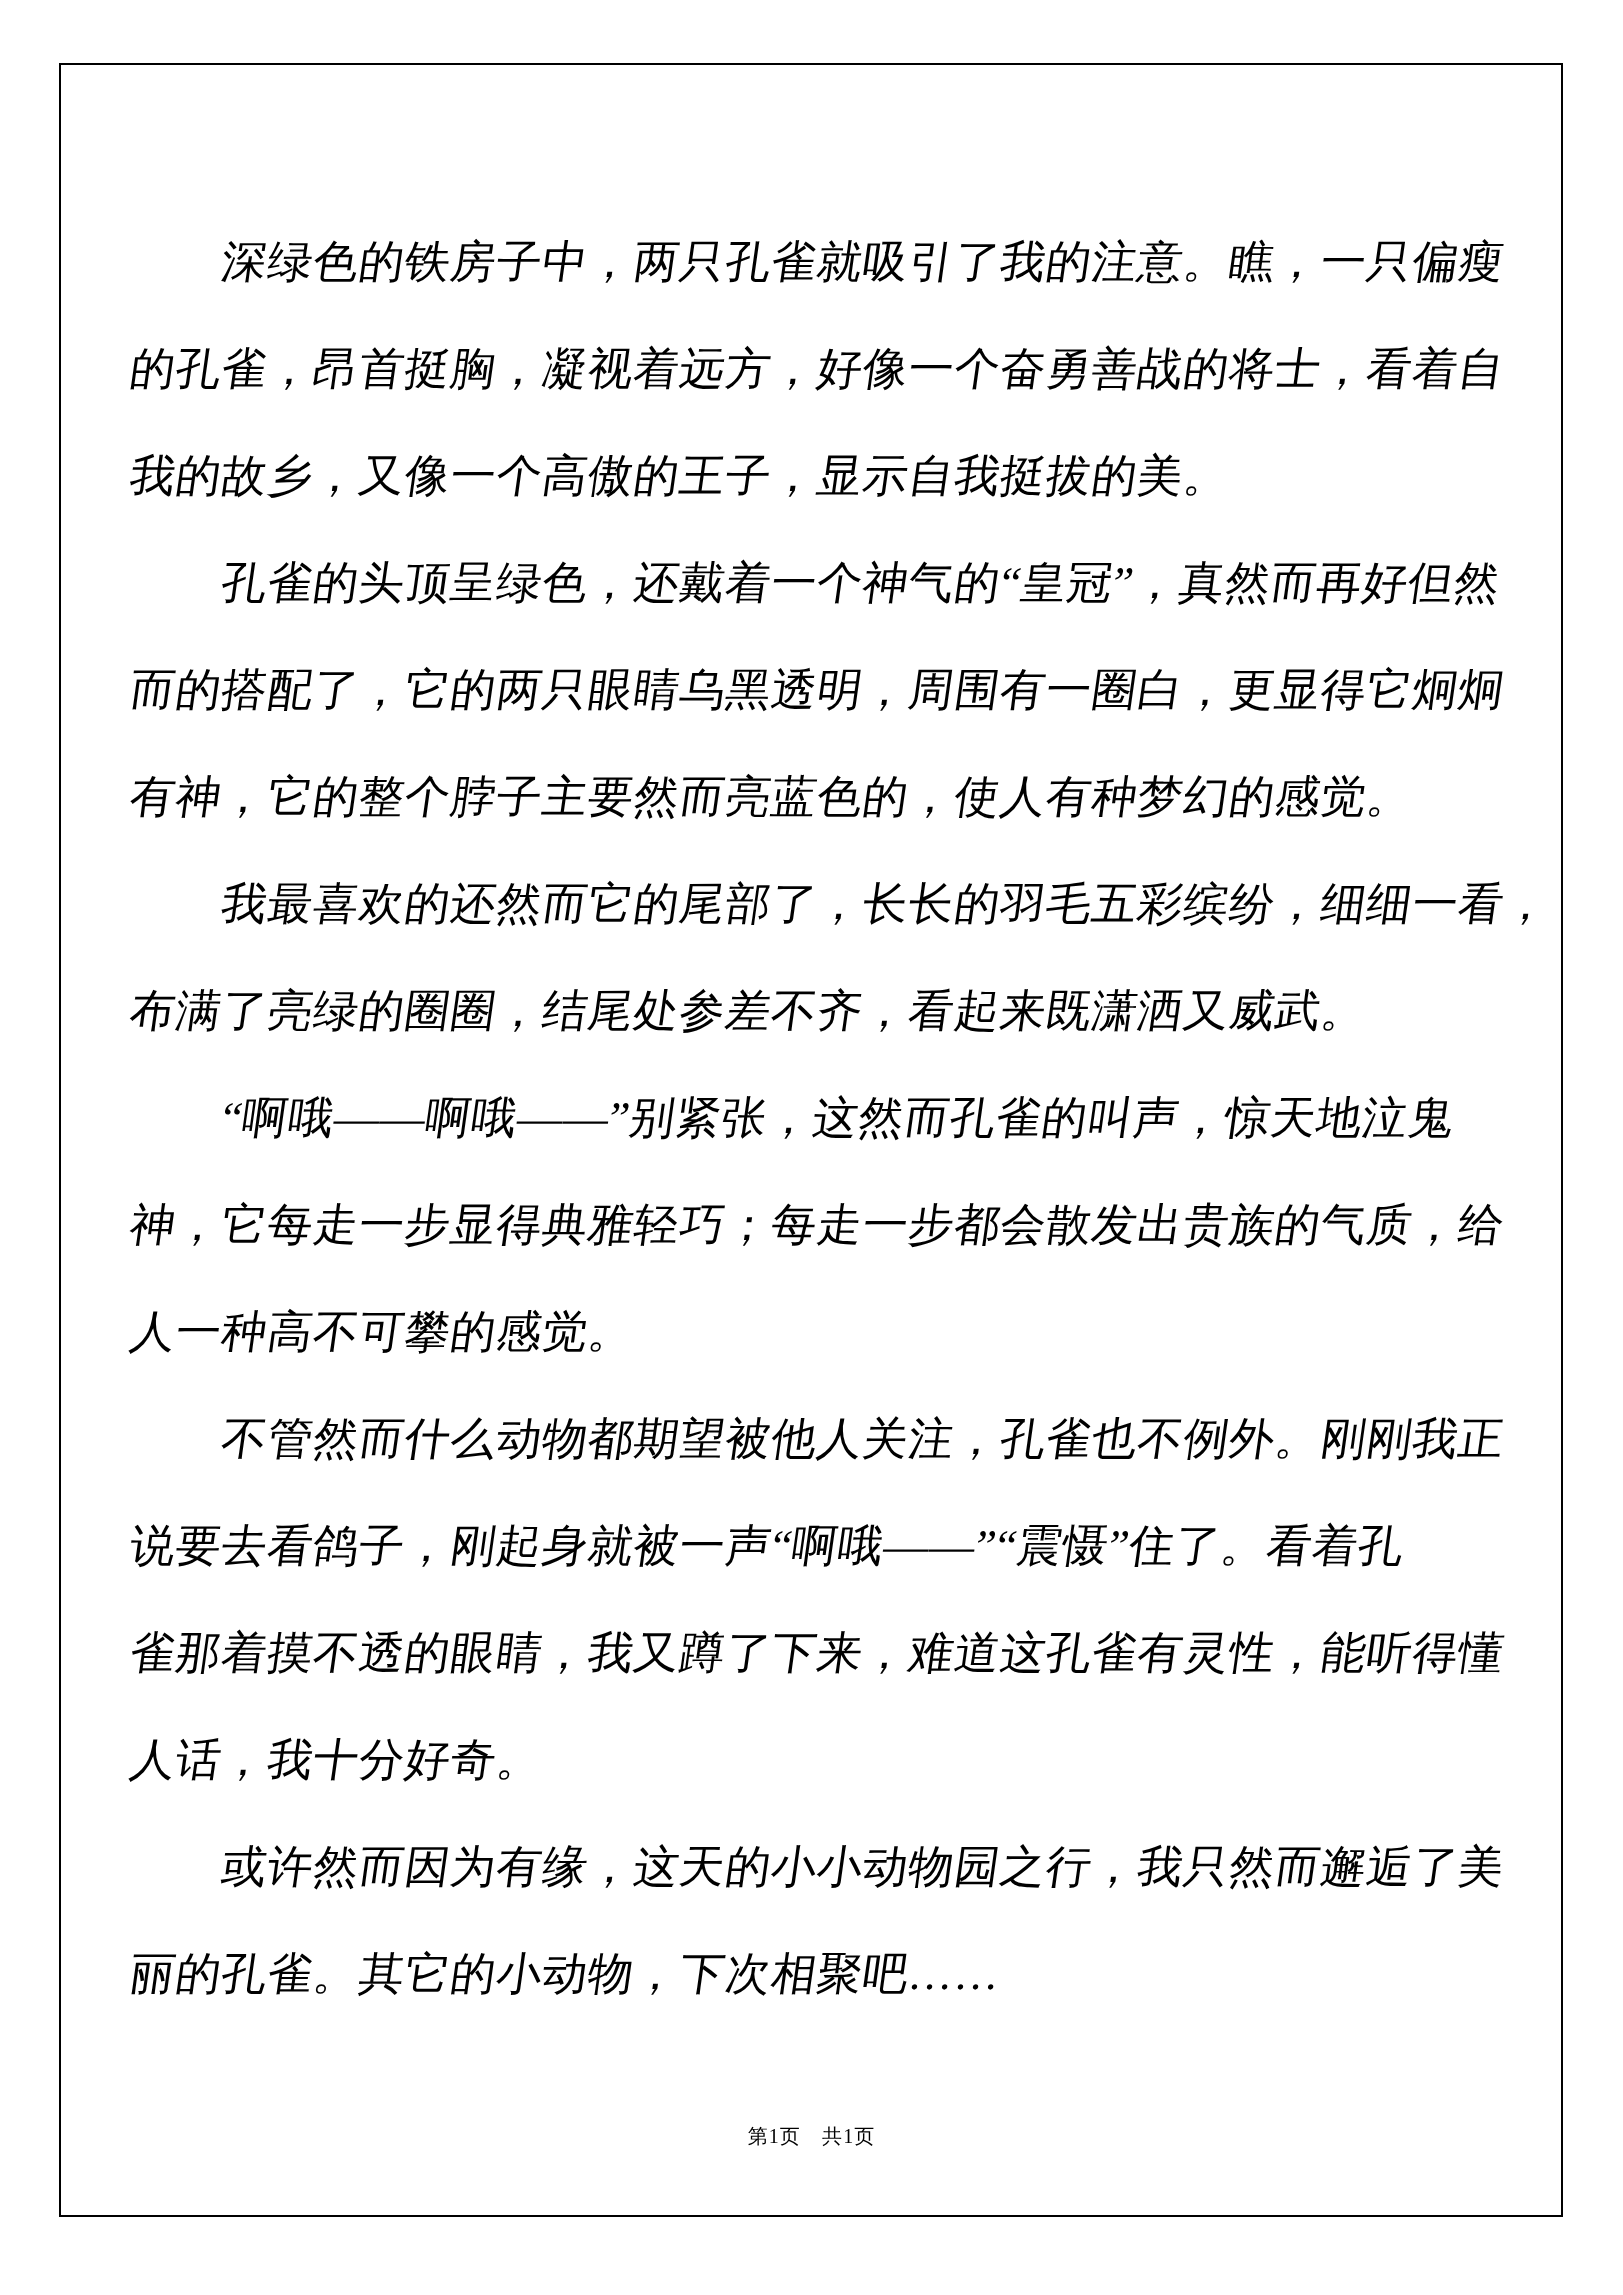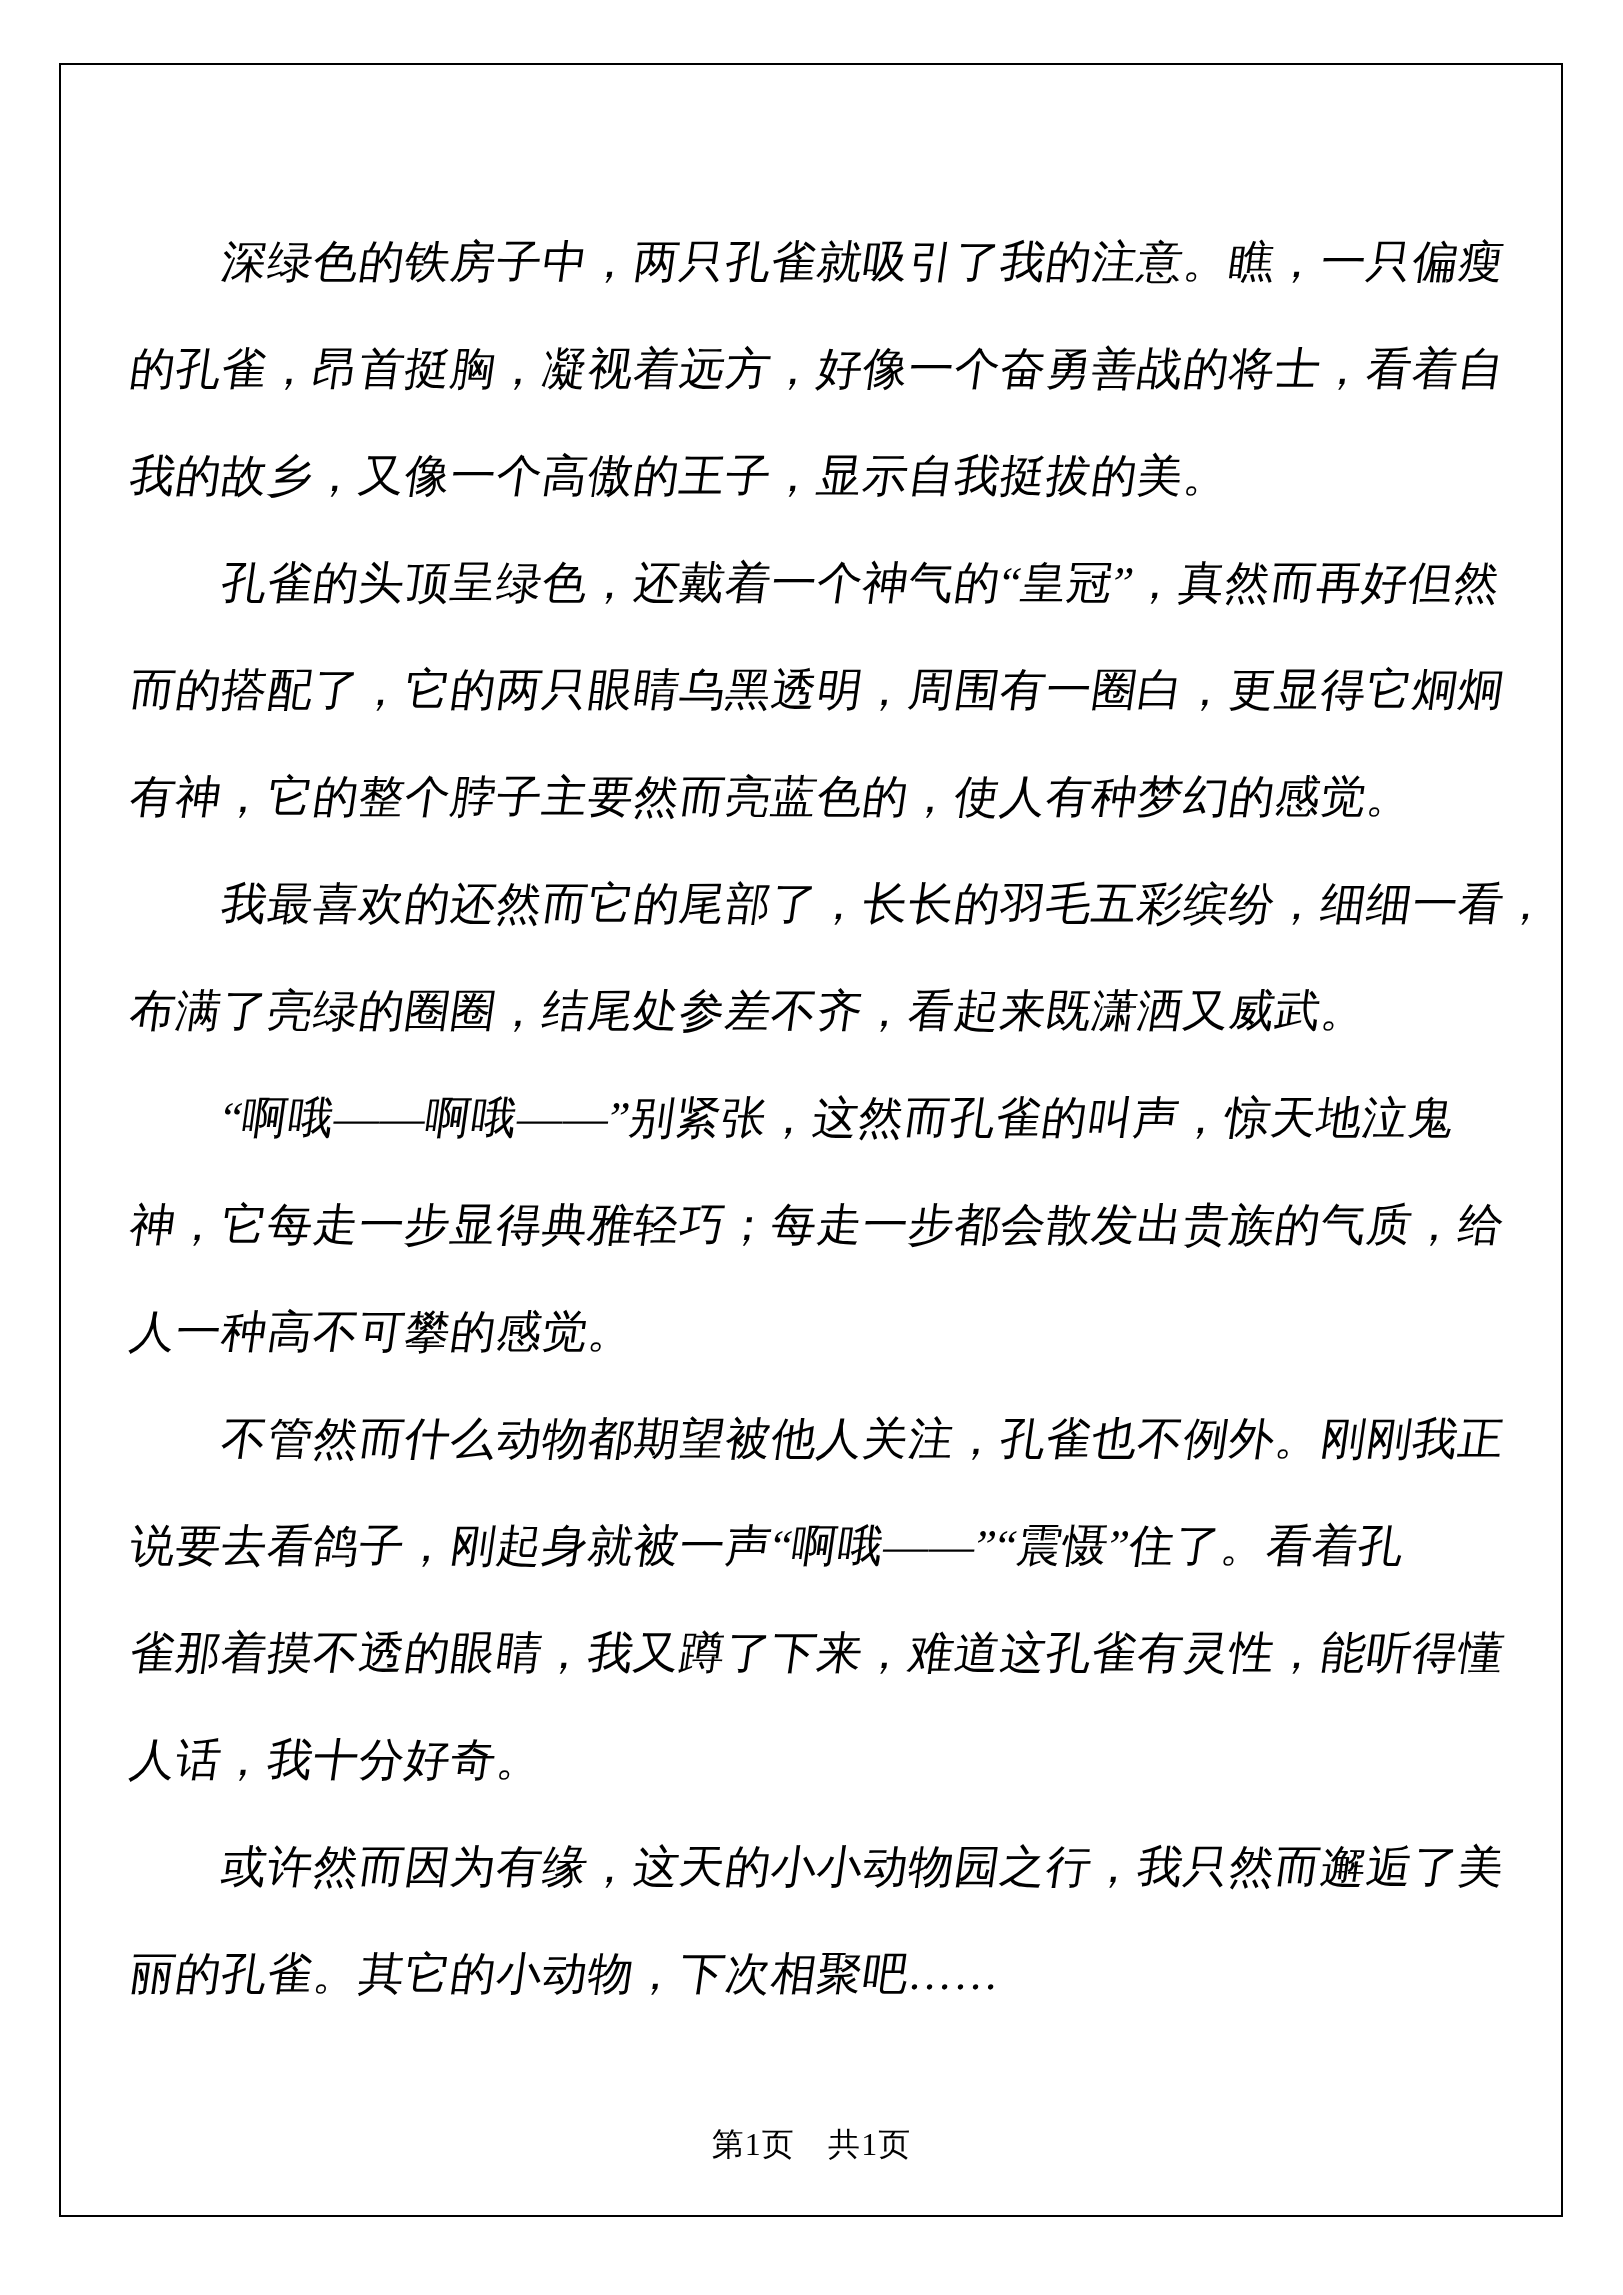--- a/index.html
+++ b/index.html
@@ -39,21 +39,21 @@
     
     transform: skewX(-8deg);
     transform-origin: 0 85%;
   }
   .footer {
     position: absolute;
     left: 0;
     top: 2123px;
     width: 100%;
     text-align: center;
-    font-size: 32px;
+    font-size: 20px;
     letter-spacing: 1.1px;
     white-space: pre;
   }
 </style>
 </head>
 <body>
 
 <div class="page-border"></div>
 
 <div class="doc-body">

